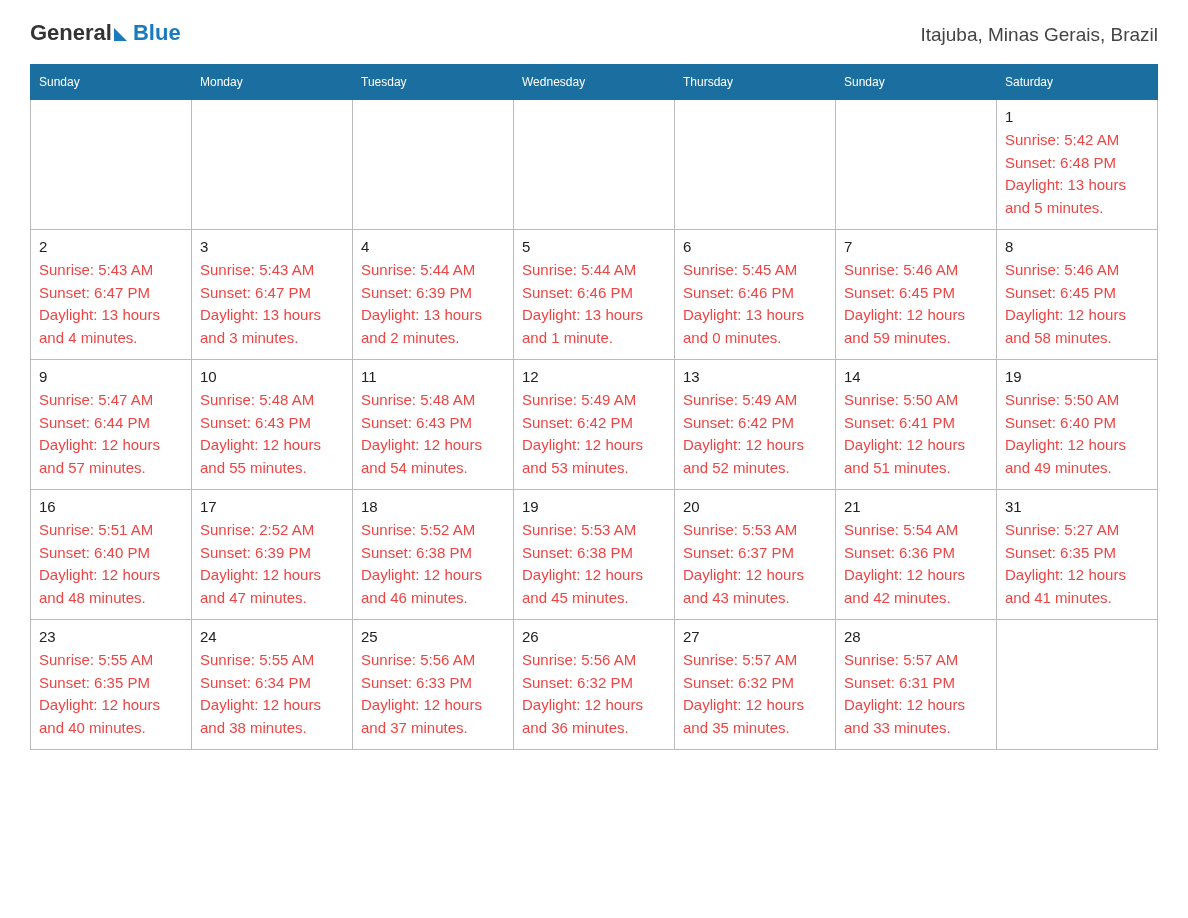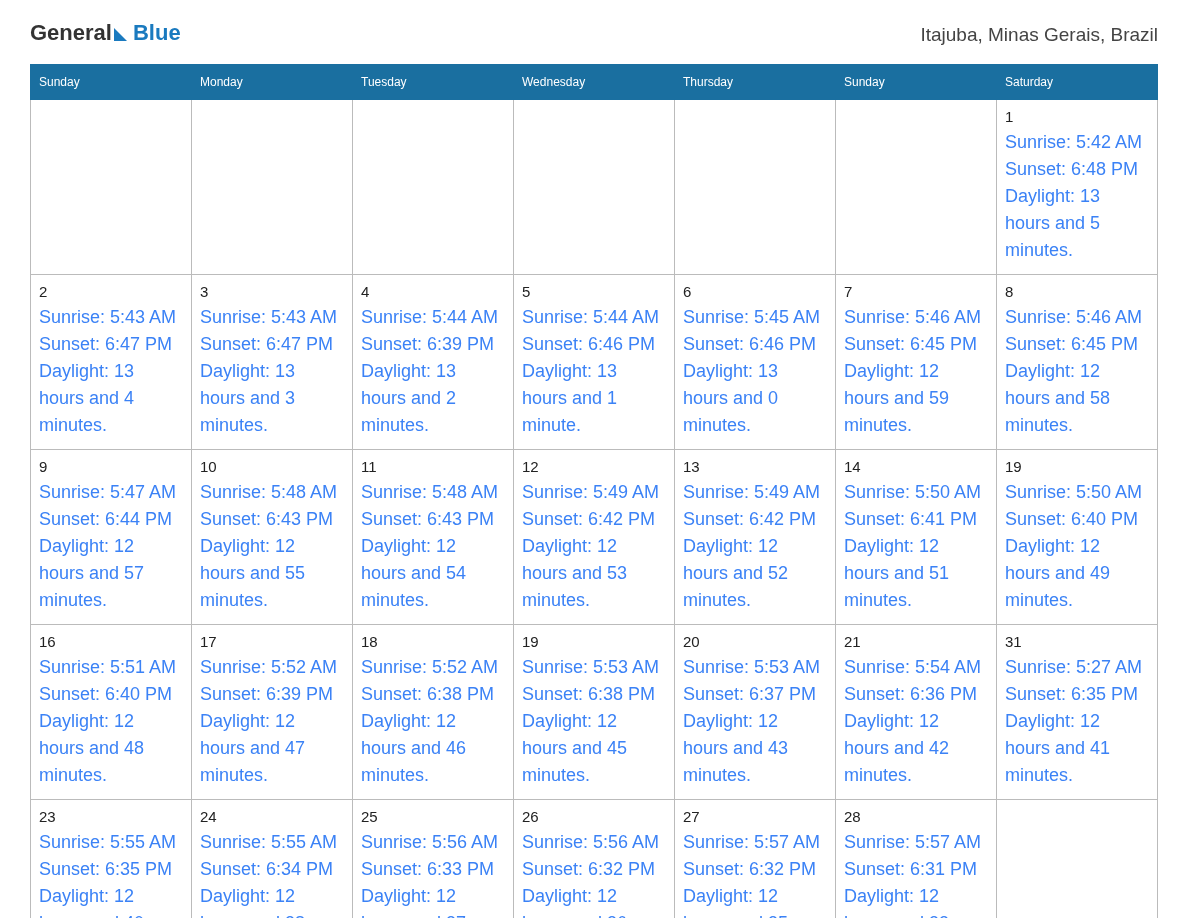--- a/index.html
+++ b/index.html
@@ -87,22 +87,22 @@
       background: #fff;
     }
     .day-number {
       font-size: 15px;
       font-weight: normal;
       color: #222;
       margin-bottom: 4px;
       display: block;
     }
     .day-info {
-      font-size: 18px;
-      color: #3b82f6;
+      font-size: 15px;
+      color: #ef4444;
       line-height: 1.5;
     }
   </style>
 </head>
 <body>
 
 <div class="header">
   <div class="logo-block">
     <div class="logo-top-row">
       <span class="logo-text-general">General</span>
@@ -232,21 +232,21 @@
       </tr>
       <tr>
         <td>
           <span class="day-number">16</span>
           <div class="day-info">Sunrise: 5:51 AM
 Sunset: 6:40 PM
 Daylight: 12 hours and 48 minutes.</div>
         </td>
         <td>
           <span class="day-number">17</span>
-          <div class="day-info">Sunrise: 5:52 AM
+          <div class="day-info">Sunrise: 2:52 AM
 Sunset: 6:39 PM
 Daylight: 12 hours and 47 minutes.</div>
         </td>
         <td>
           <span class="day-number">18</span>
           <div class="day-info">Sunrise: 5:52 AM
 Sunset: 6:38 PM
 Daylight: 12 hours and 46 minutes.</div>
         </td>
         <td>

